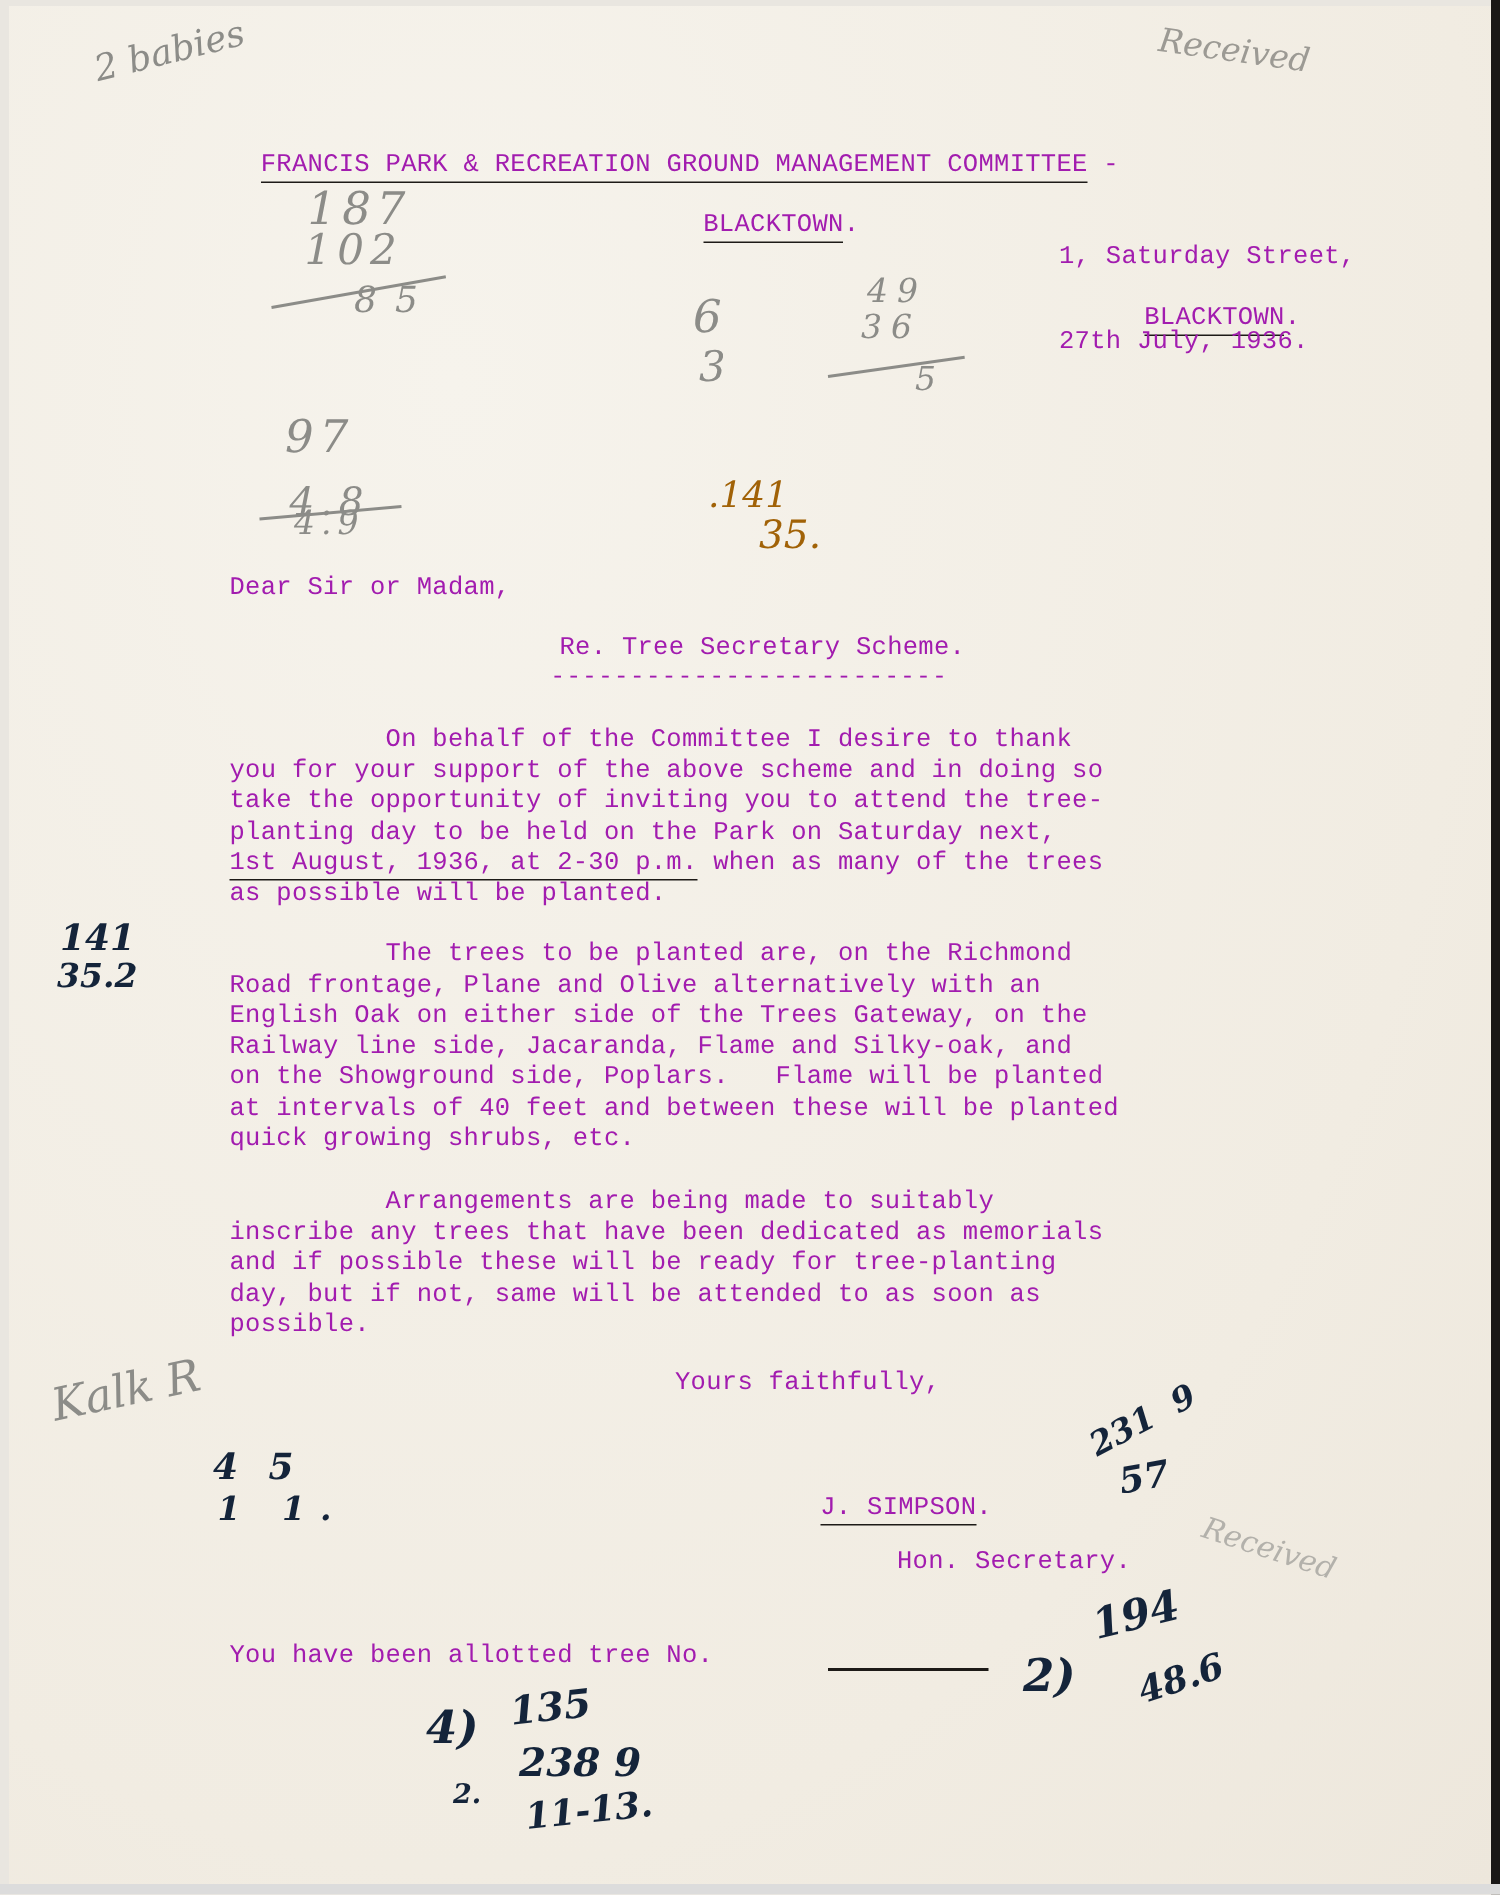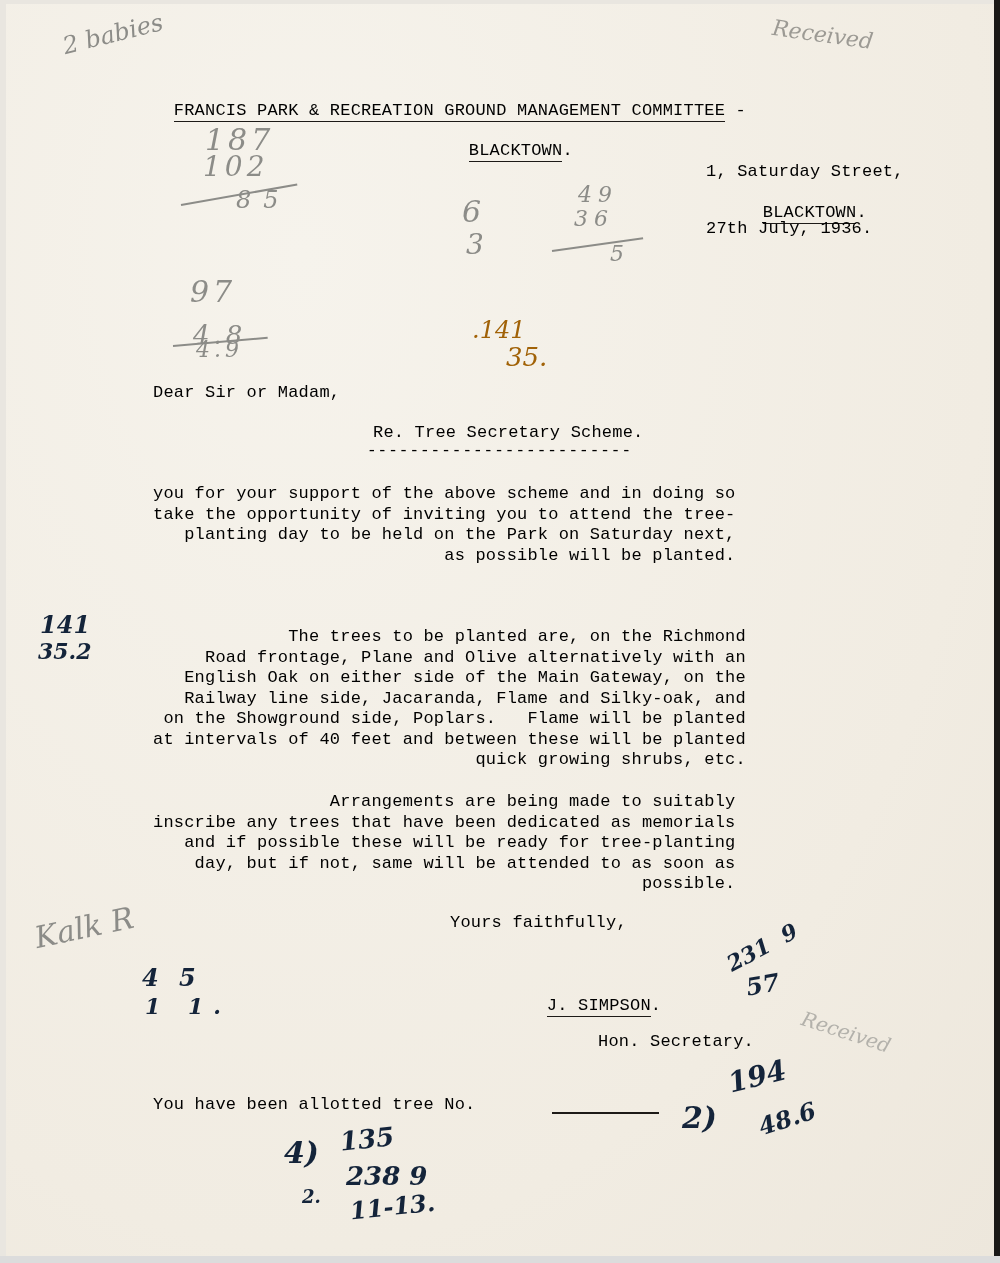--- a/index.html
+++ b/index.html
@@ -13,23 +13,22 @@
     background: #f3efe6;
     background-image: radial-gradient(ellipse at 30% 20%, #f6f3ec 0%, #f1ece2 70%, #ede7dc 100%);
   }
   .edge-right {
     position: absolute; right: 0; top: 0; width: 6px; height: 1263px; background: #1a1816;
   }
   .edge-bottom {
     position: absolute; left: 0; bottom: 0; width: 1000px; height: 7px; background: #dcdcdc;
   }
   .type {
-    position: absolute; color: #000000; font-size: 17px; letter-spacing: 0.2px; white-space: pre;
+    position: absolute; color: #a21caf; font-size: 17px; letter-spacing: 0.2px; white-space: pre;
     line-height: 20.5px;
-    text-align: right;
   }
   .u { border-bottom: 1.8px solid #1d1a17; padding-bottom: 1px; }
   .dashes { letter-spacing: 1px; }
   .hand {
     position: absolute; font-family: "DejaVu Serif", serif; font-style: italic; white-space: pre;
     line-height: 1.05;
   }
   .pencil { color: #8c8c88; }
   .ink { color: #14243a; font-weight: bold; }
   .inkblue { color: #a16207; }
@@ -59,30 +58,32 @@
   <span class="u">BLACKTOWN</span><span>.</span>
 </div>
 <div class="type" style="left:706px; top:219px;">27th July, 1936.</div>
 
 <div class="type" style="left:153px; top:383px;">Dear Sir or Madam,</div>
 
 <div class="type" style="left:373px; top:423px;">Re. Tree Secretary Scheme.</div>
 <div class="type dashes" style="left:367px; top:441px; font-size:16px;">-------------------------</div>
 
 <div style="position:absolute; left:153px; top:484px;">
+  <div class="type" style="position:relative;">          On behalf of the Committee I desire to thank</div>
   <div class="type" style="position:relative;">you for your support of the above scheme and in doing so</div>
   <div class="type" style="position:relative;">take the opportunity of inviting you to attend the tree-</div>
   <div class="type" style="position:relative;">planting day to be held on the Park on Saturday next,</div>
+  <div class="type" style="position:relative;"><span class="u">1st August, 1936, at 2-30 p.m.</span><span> when as many of the trees</span></div>
   <div class="type" style="position:relative;">as possible will be planted.</div>
 </div>
 
 <div style="position:absolute; left:153px; top:627px;">
   <div class="type" style="position:relative;">          The trees to be planted are, on the Richmond</div>
   <div class="type" style="position:relative;">Road frontage, Plane and Olive alternatively with an</div>
-  <div class="type" style="position:relative;">English Oak on either side of the Main Gateway, on the</div>
+  <div class="type" style="position:relative;">English Oak on either side of the Trees Gateway, on the</div>
   <div class="type" style="position:relative;">Railway line side, Jacaranda, Flame and Silky-oak, and</div>
   <div class="type" style="position:relative;">on the Showground side, Poplars.   Flame will be planted</div>
   <div class="type" style="position:relative;">at intervals of 40 feet and between these will be planted</div>
   <div class="type" style="position:relative;">quick growing shrubs, etc.</div>
 </div>
 
 <div style="position:absolute; left:153px; top:792px;">
   <div class="type" style="position:relative;">          Arrangements are being made to suitably</div>
   <div class="type" style="position:relative;">inscribe any trees that have been dedicated as memorials</div>
   <div class="type" style="position:relative;">and if possible these will be ready for tree-planting</div>

